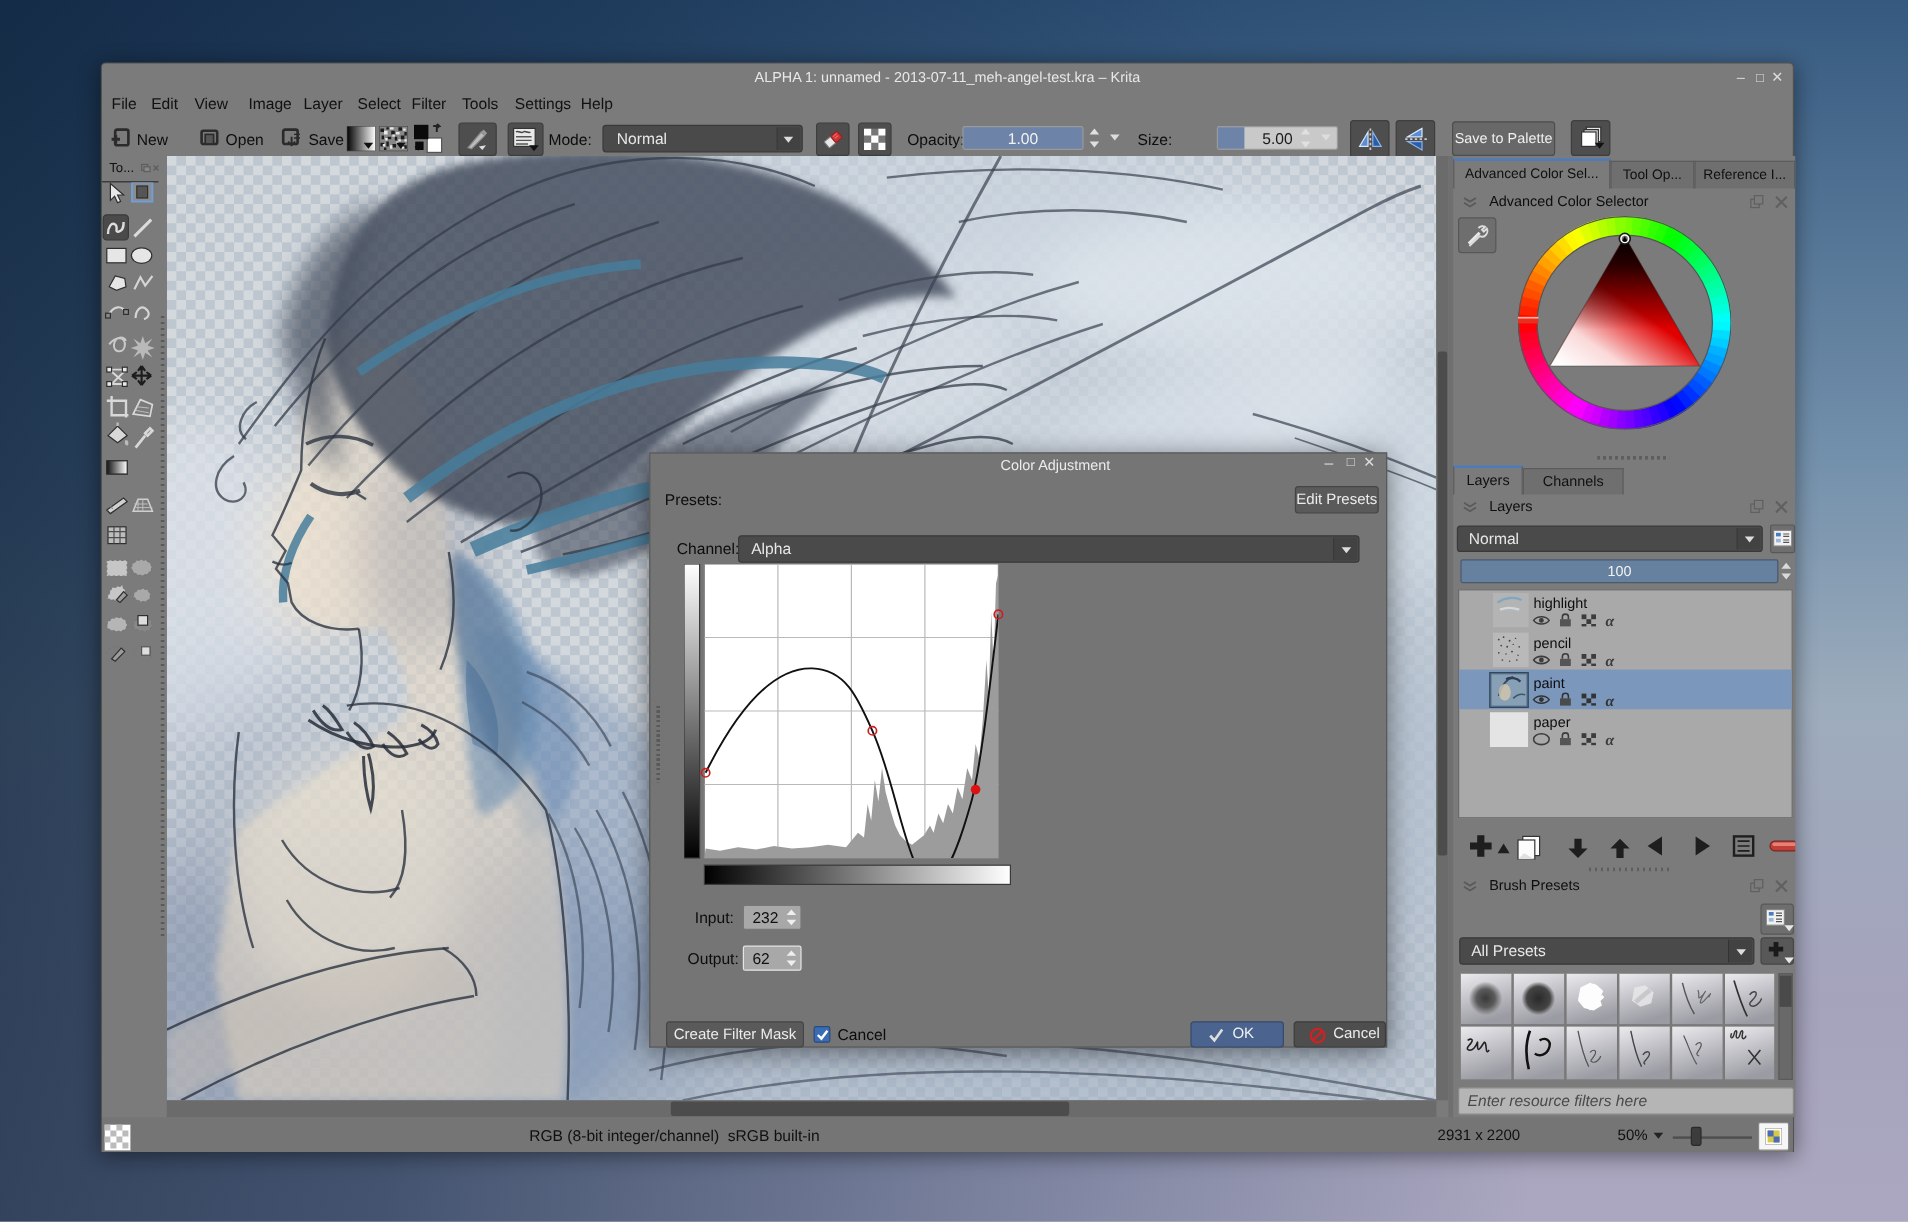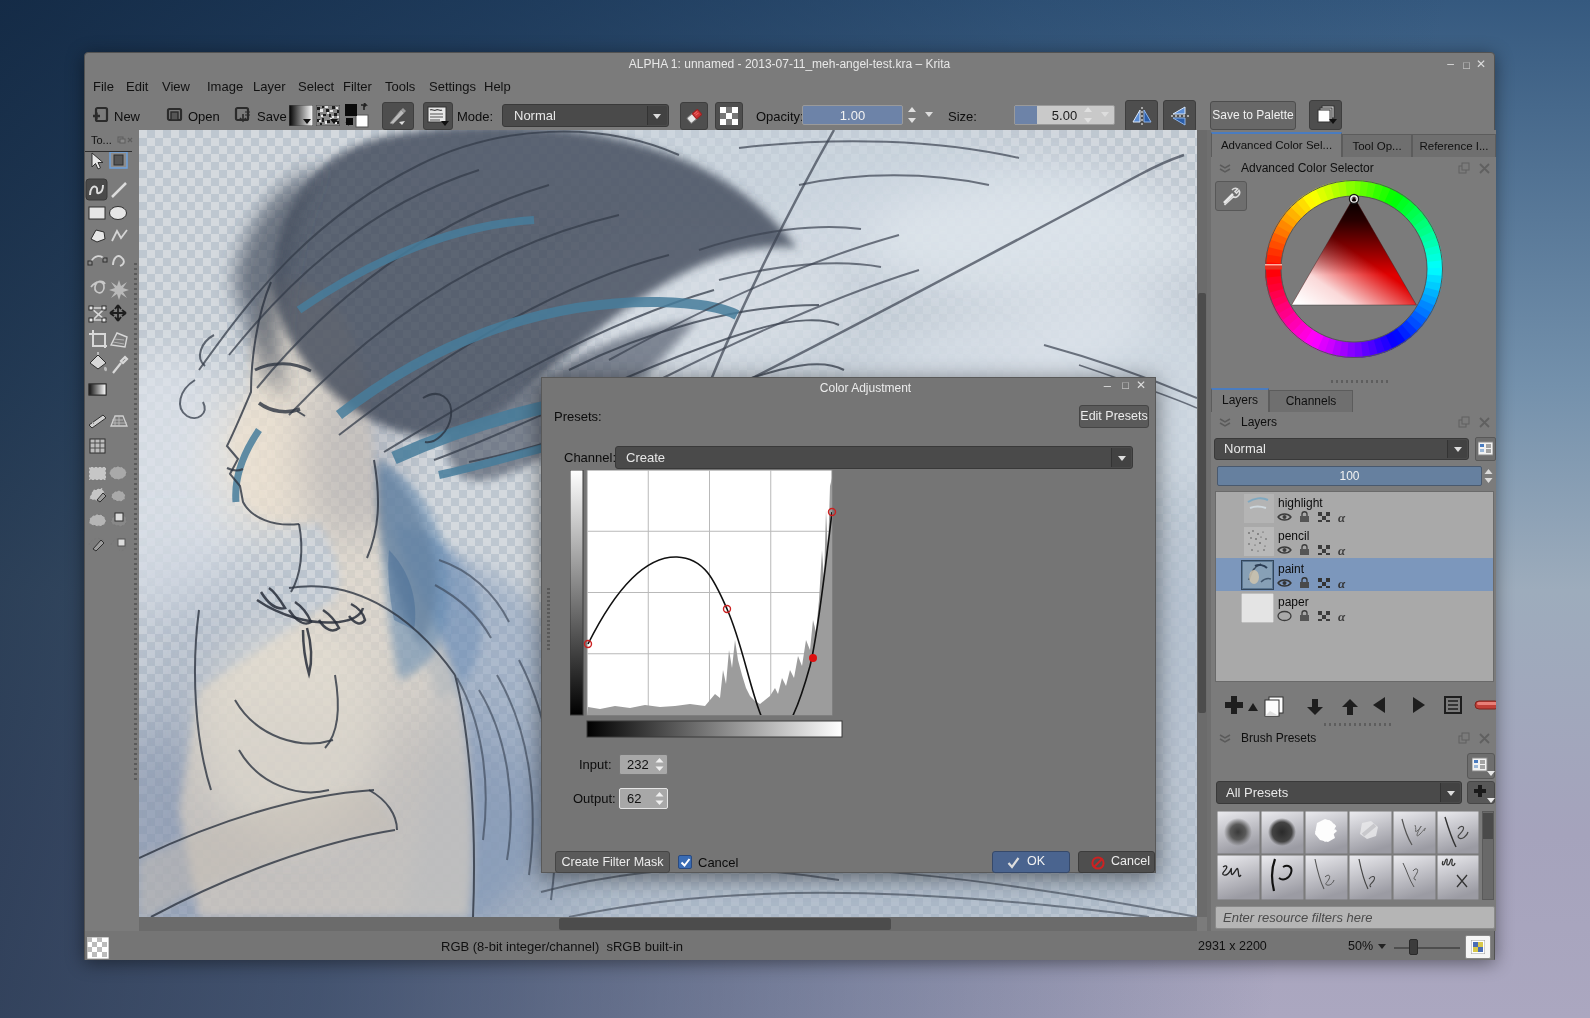--- a/index.html
+++ b/index.html
@@ -801,30 +801,30 @@
     <div class="abs" style="left:1309px;top:16px;width:66px;height:2px;background:#4e4e4e;"></div>
     <div class="abs" style="left:1324px;top:8px;width:9px;height:16px;background:#3c3c3c;border:1px solid #2a2a2a;border-radius:2px;"></div>
     <div class="abs" style="left:1380px;top:4px;width:26px;height:24px;background:#f6f6f6;border:1px solid #888;border-radius:2px;"></div>
     <svg class="abs" style="left:1386px;top:9px;" width="14" height="14" viewBox="0 0 14 14">
         <rect width="14" height="14" fill="#fff" stroke="#999"></rect>
         <rect x="2" y="2" width="10" height="10" fill="#d8c84a"></rect>
         <path d="M2 2h5v5h-5zM7 7h5v5h-5z" fill="#4a6cb4"></path>
       </svg>
   </div>
   <div id="dialog" style="position:absolute;left:456px;top:324px;width:615px;height:496px;background:#757575;border:1px solid #595959;box-shadow:0 4px 22px rgba(0,0,0,0.5);font-size:13px;">
-    <div class="abs" style="left:0;top:0;width:100%;height:22px;color:#ececec;font-size:12px;text-align:center;line-height:20px;padding-left:34px;">Color Adjustment</div>
+    <div class="abs" style="left:14px;top:0;width:100%;height:22px;color:#ececec;font-size:12px;text-align:center;line-height:20px;padding-left:34px;">Color Adjustment</div>
     <span class="abs" style="right:44px;top:0px;color:#ddd;">–</span>
     <span class="abs" style="right:26px;top:1px;color:#ddd;font-size:11px;">□</span>
     <span class="abs" style="right:9px;top:0px;color:#ddd;font-size:12px;">✕</span>
     <div class="abs" style="left:5px;top:210px;width:3px;height:64px;background-image:repeating-linear-gradient(180deg,#595959 0 2px,transparent 2px 4px);"></div>
     <span class="abs" style="left:12px;top:31px;color:#0c0c0c;">Presets:</span>
     <div class="abs" style="left:537px;top:27px;width:70px;height:23px;background:#5a5a5a;border:1px solid #454545;border-radius:3px;color:#ececec;font-size:12.5px;text-align:center;line-height:21px;">Edit Presets</div>
     <span class="abs" style="left:22px;top:72px;color:#0c0c0c;">Channel:</span>
     <div class="combo" style="left:73px;top:68px;width:518px;height:23px;">
-        <span style="position:absolute;left:10px;top:3px;">Create</span>
+        <span style="position:absolute;left:10px;top:3px;">Alpha</span>
         <span class="arr"></span>
         <span class="chev" style="right:6px;top:9px;"></span>
       </div>
 
     <svg class="abs" style="left:28px;top:92px;" width="275px" height="268" viewBox="0 0 275 268">
       <defs>
         <linearGradient id="vgr" x1="0" y1="0" x2="0" y2="1">
             <stop offset="0" stop-color="#fff"></stop>
             <stop offset="1" stop-color="#000"></stop>
           </linearGradient>

